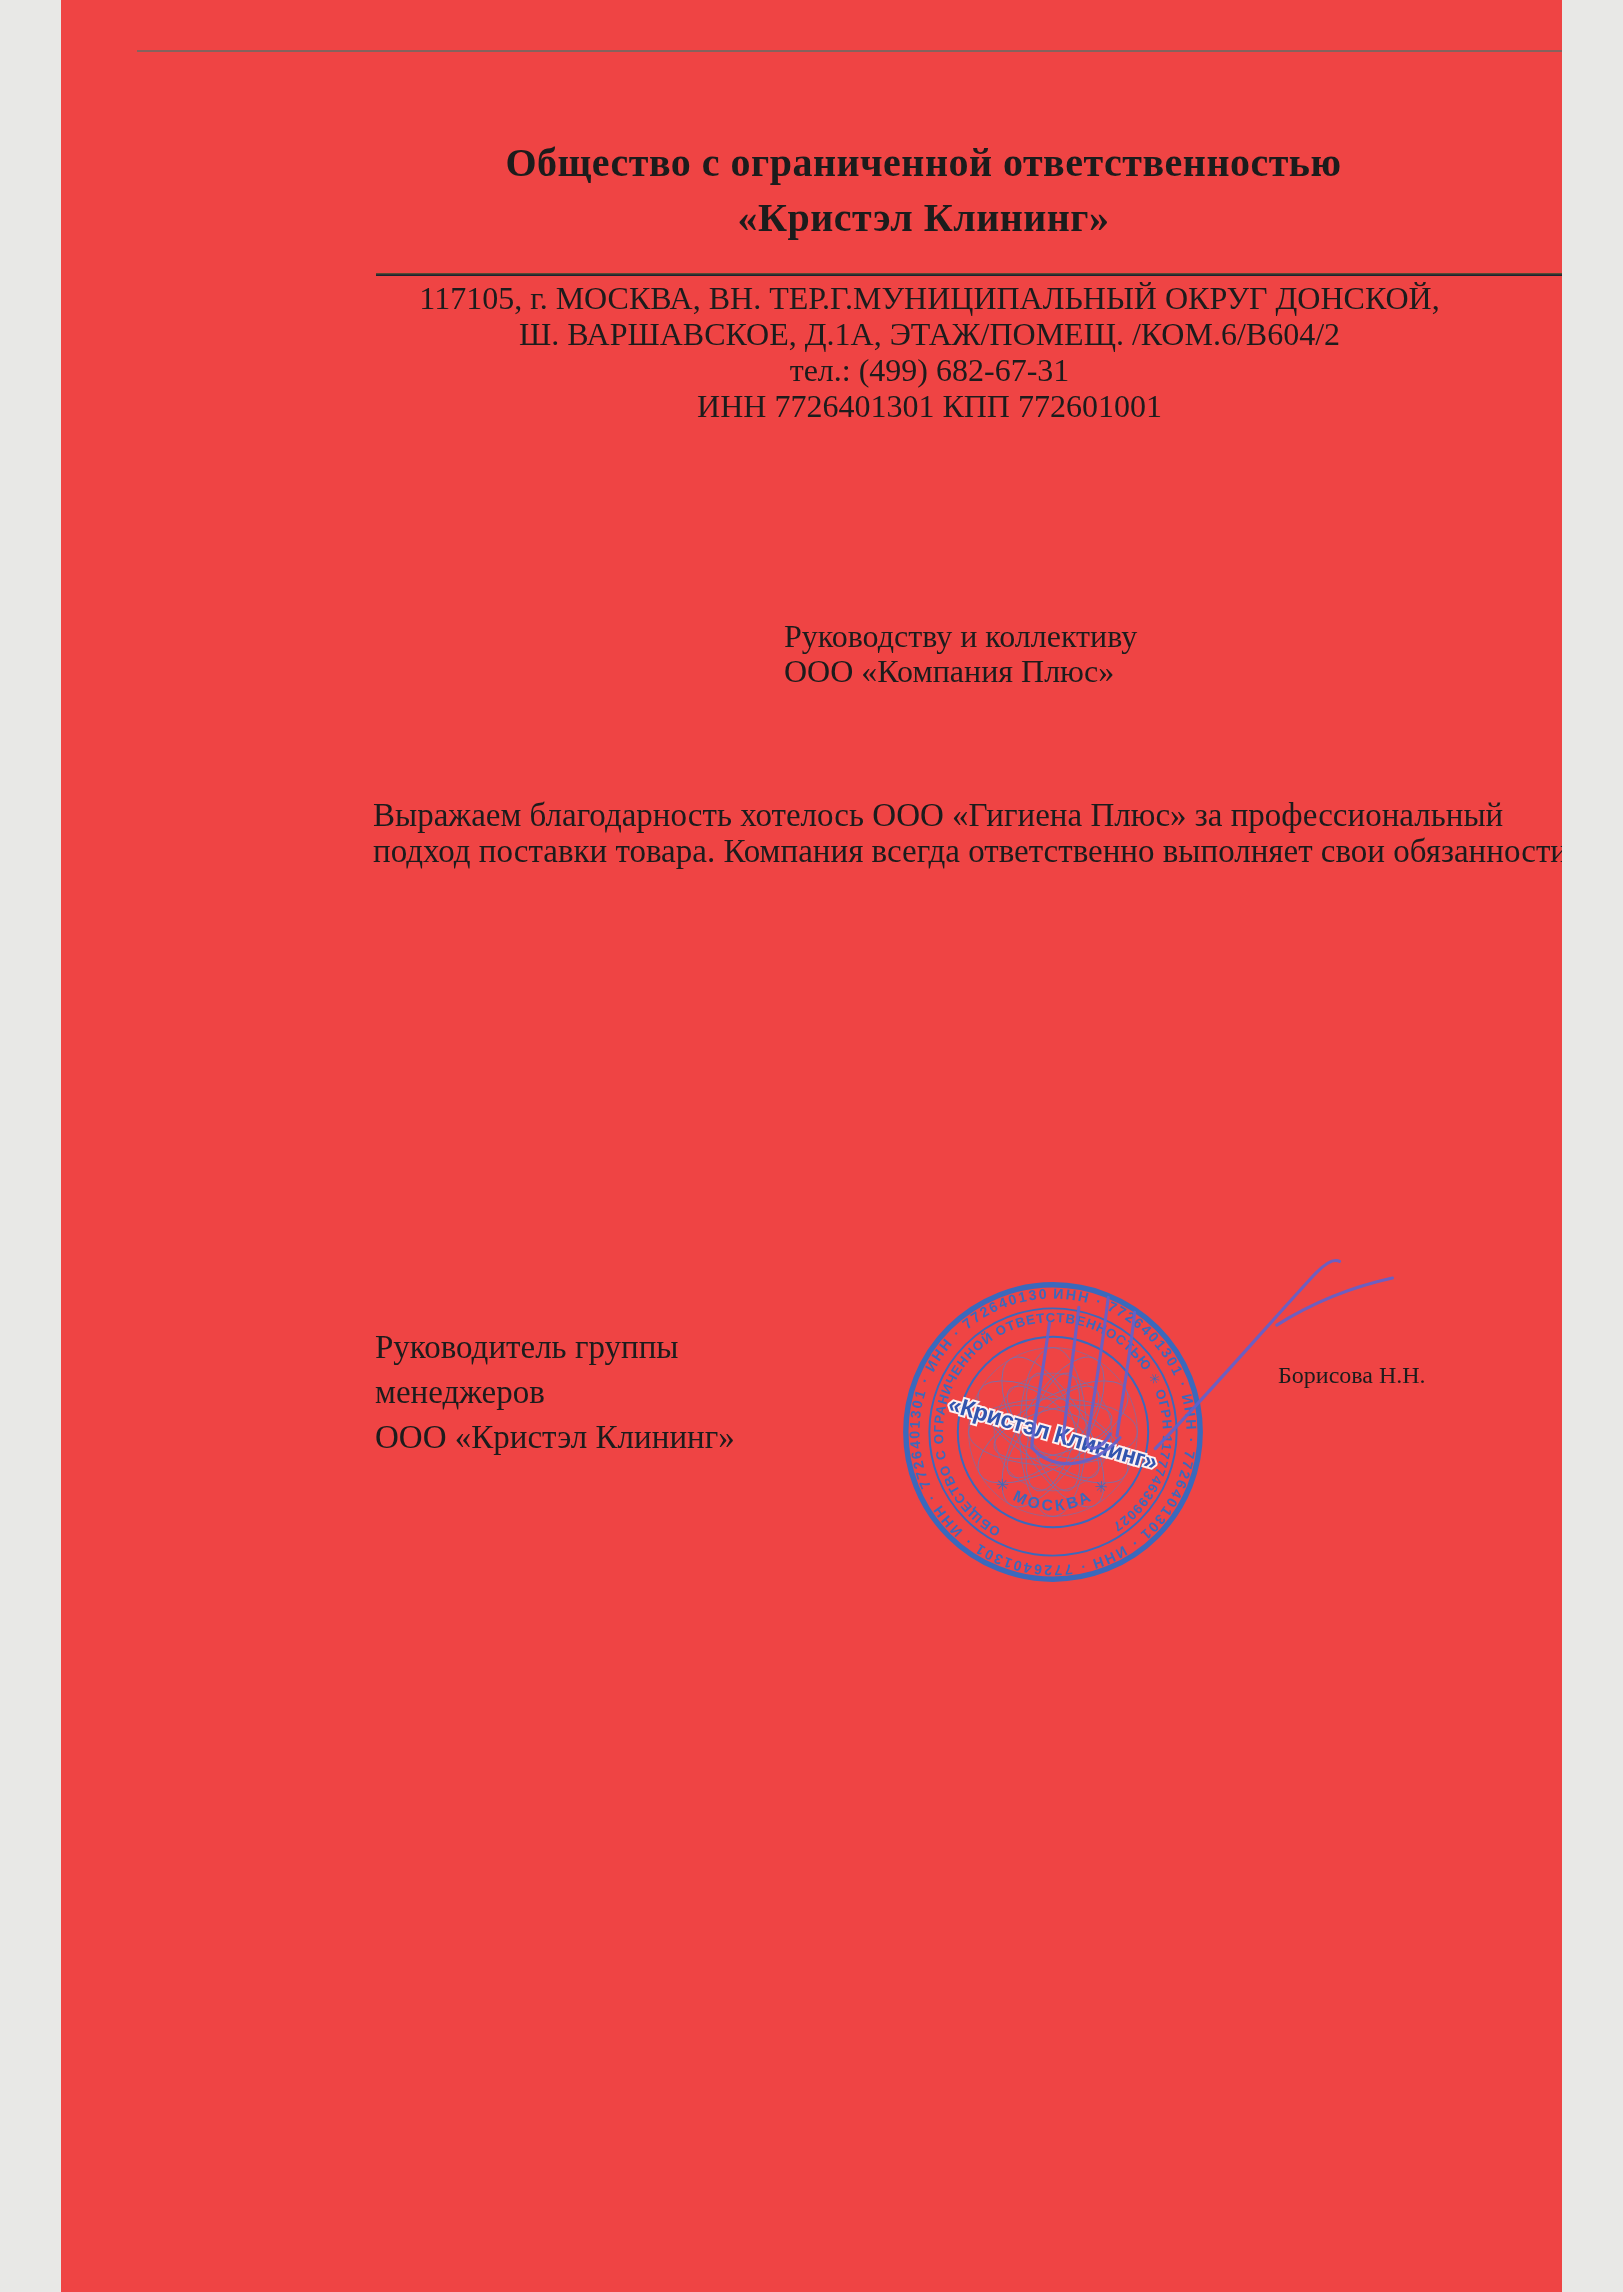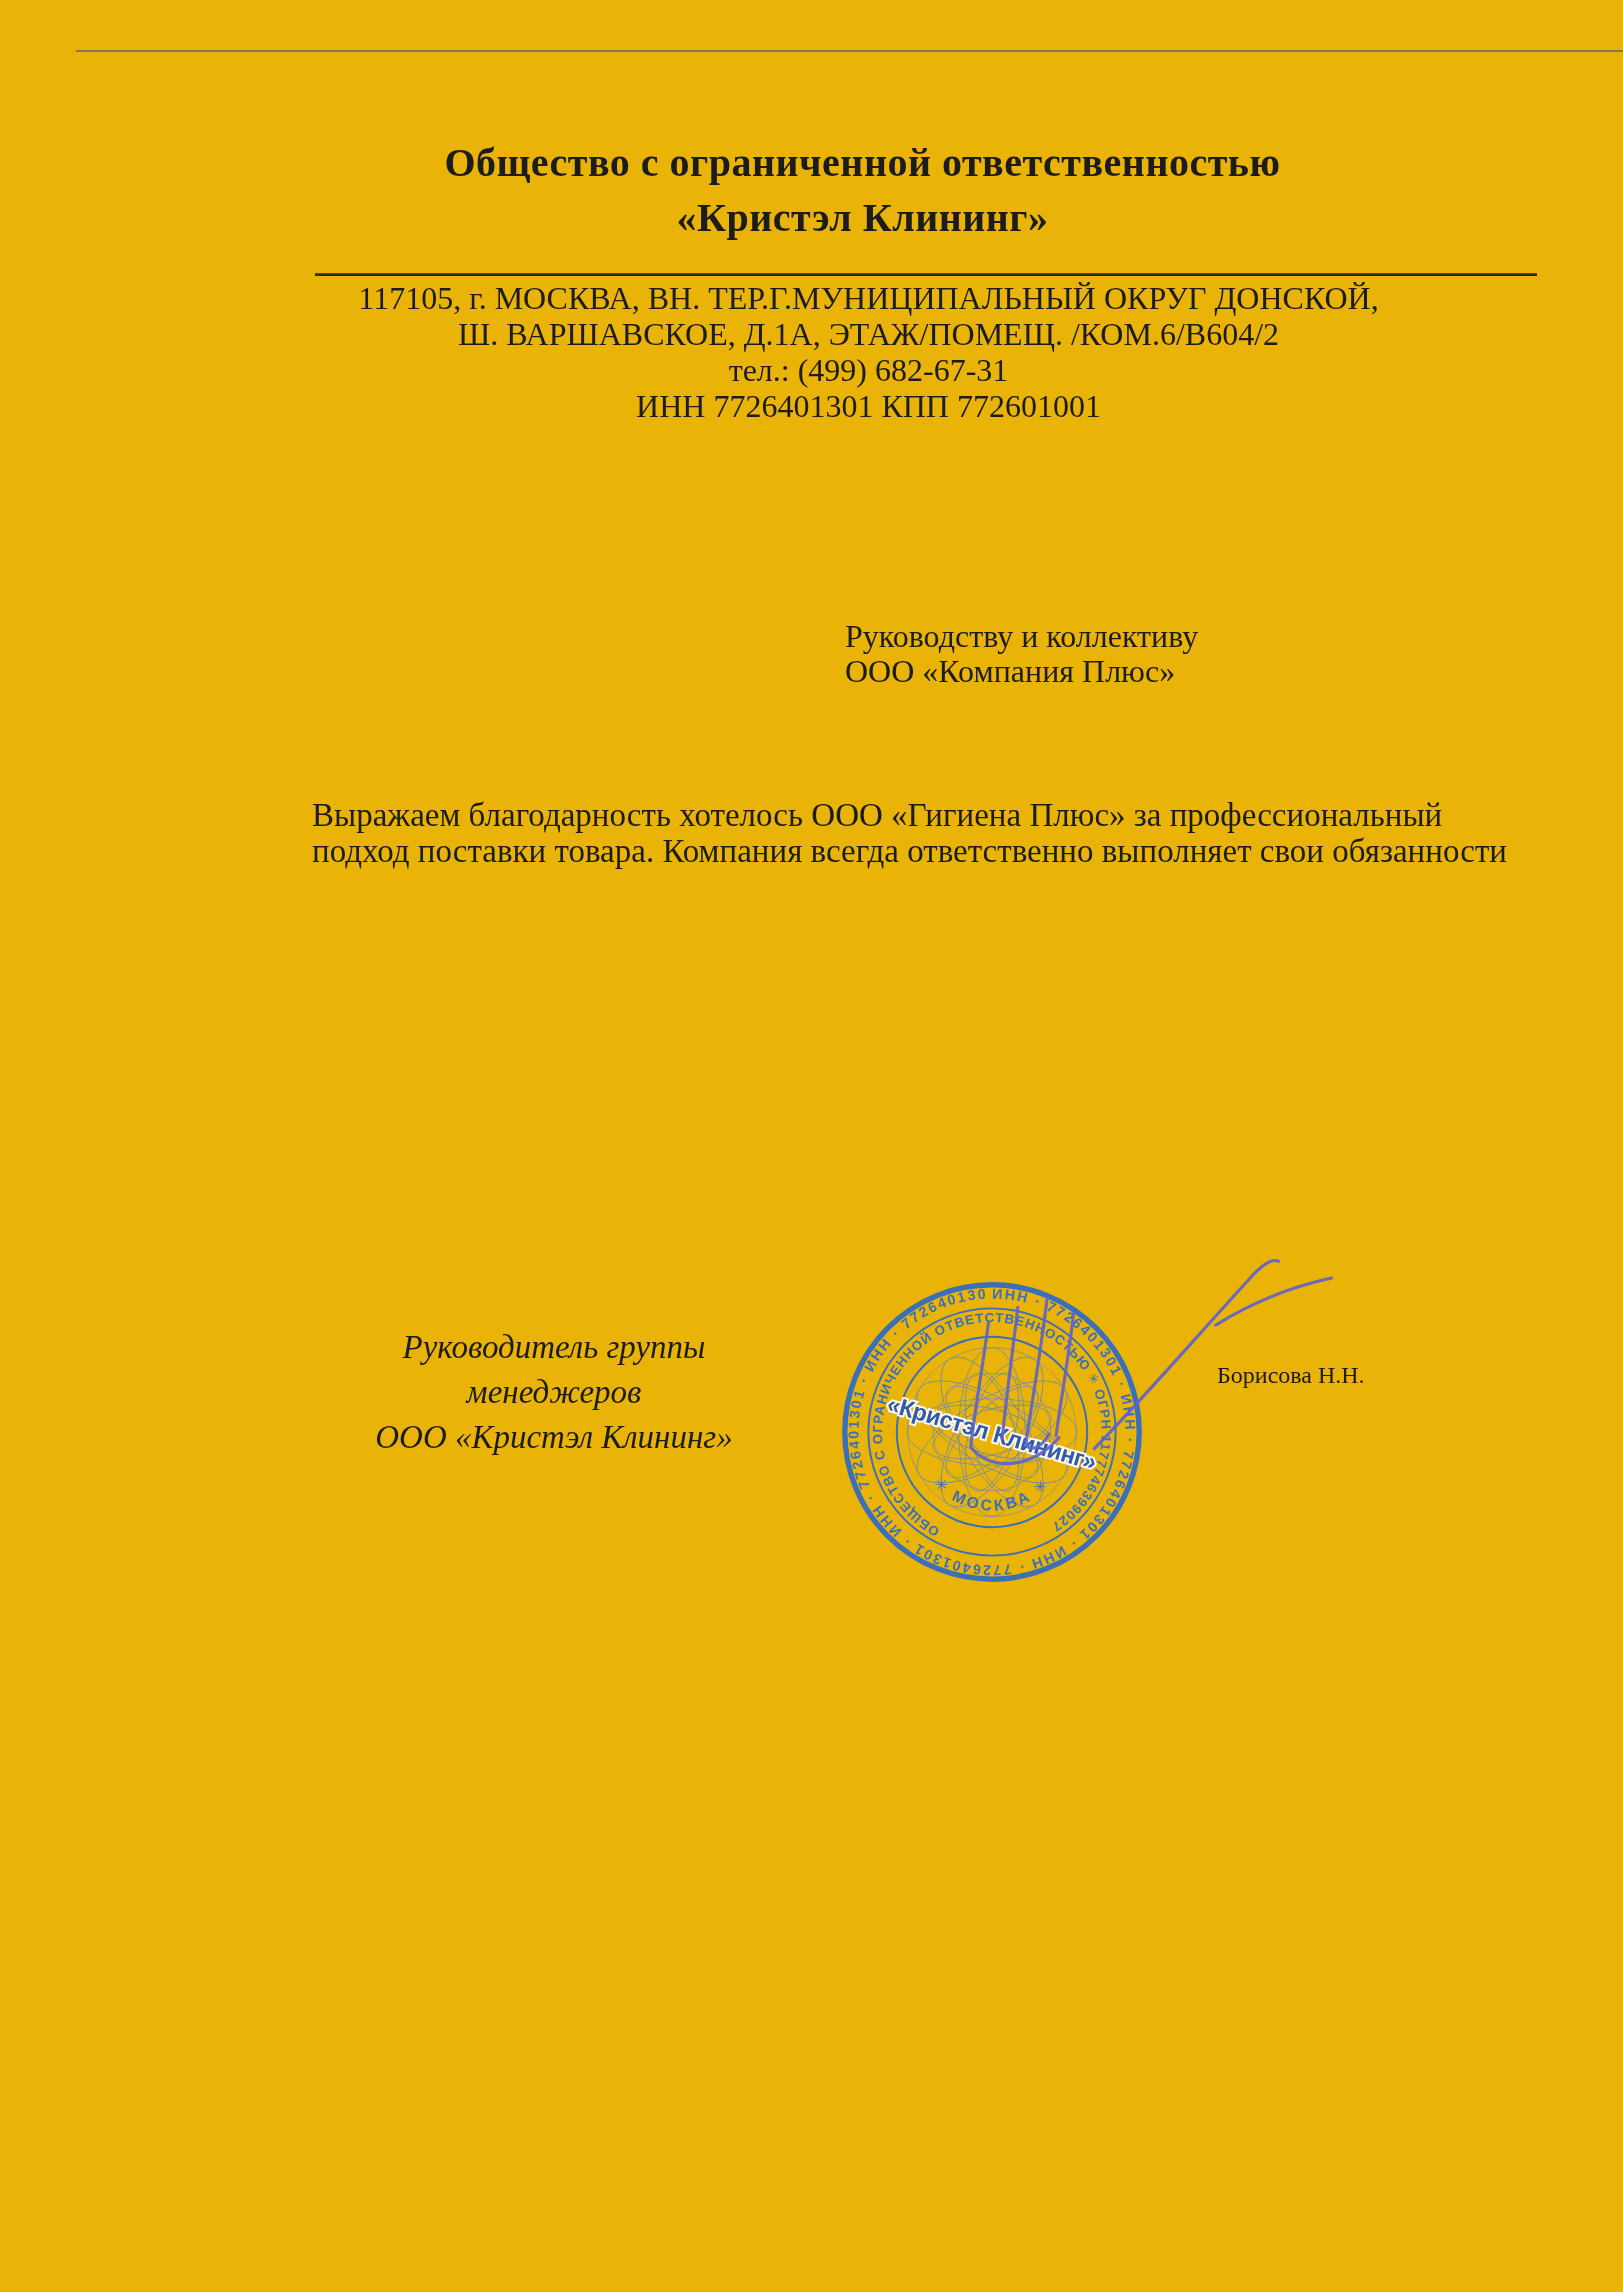--- a/index.html
+++ b/index.html
@@ -1,20 +1,20 @@
 <!DOCTYPE html>
 <html><head>
 <meta charset="utf-8">
 <style>
   html,body{margin:0;padding:0;background:#e8e8e6;}
   .page{
     position:relative;
-    width:1623px;height:2293px;
+    width:1501px;height:2293px;
     margin:0 auto;
-    background:#eab308;
+    background:#ef4444;
     overflow:hidden;
     font-family:"Liberation Serif","DejaVu Serif",serif;
     color:#1c1c1c;
   }
   
   .scan-line{
     position:absolute;top:50px;left:76px;right:0;height:2px;
     background:#6a6a64;opacity:.8;
   }
   .letterhead-title{
@@ -35,21 +35,21 @@
     text-align:left;font-size:32px;line-height:35px;
   }
   .body-par{
     position:absolute;left:312px;width:1235px;
     font-size:33px;line-height:36px;margin:0;
   }
   .par1{top:797px;}
   .par2{top:910px;}
   .signoff-title{
     position:absolute;top:1325px;left:314px;width:480px;
-    text-align:center;font-size:33px;line-height:45px;font-style:italic;
+    text-align:left;font-size:33px;line-height:45px;
   }
   .signoff-name{
     position:absolute;top:1356px;left:1217px;
     font-size:24px;line-height:39px;white-space:nowrap;
   }
   .stamp{
     position:absolute;top:1275px;left:835px;width:314px;height:314px;
     opacity:.93;
   }
   .pen-signature{

